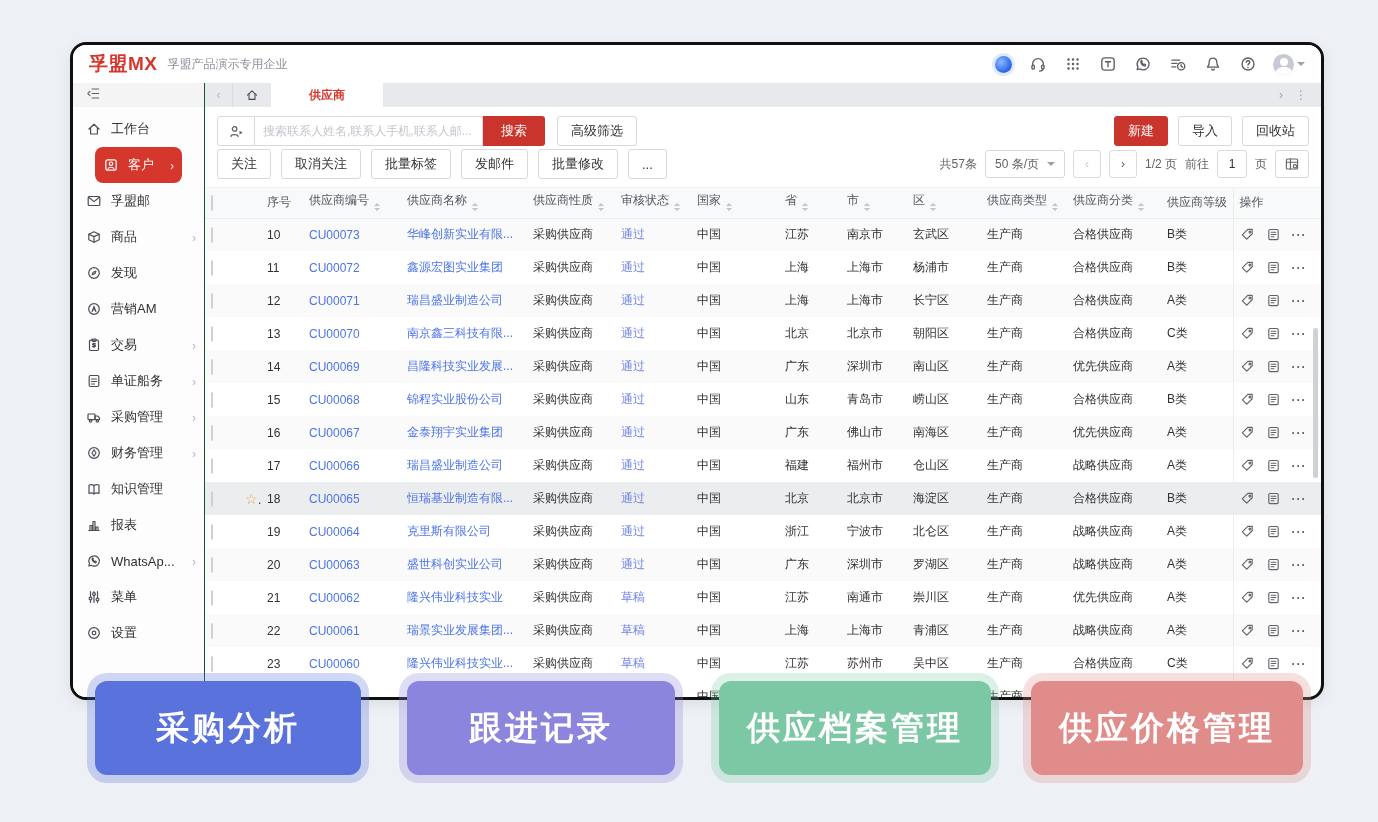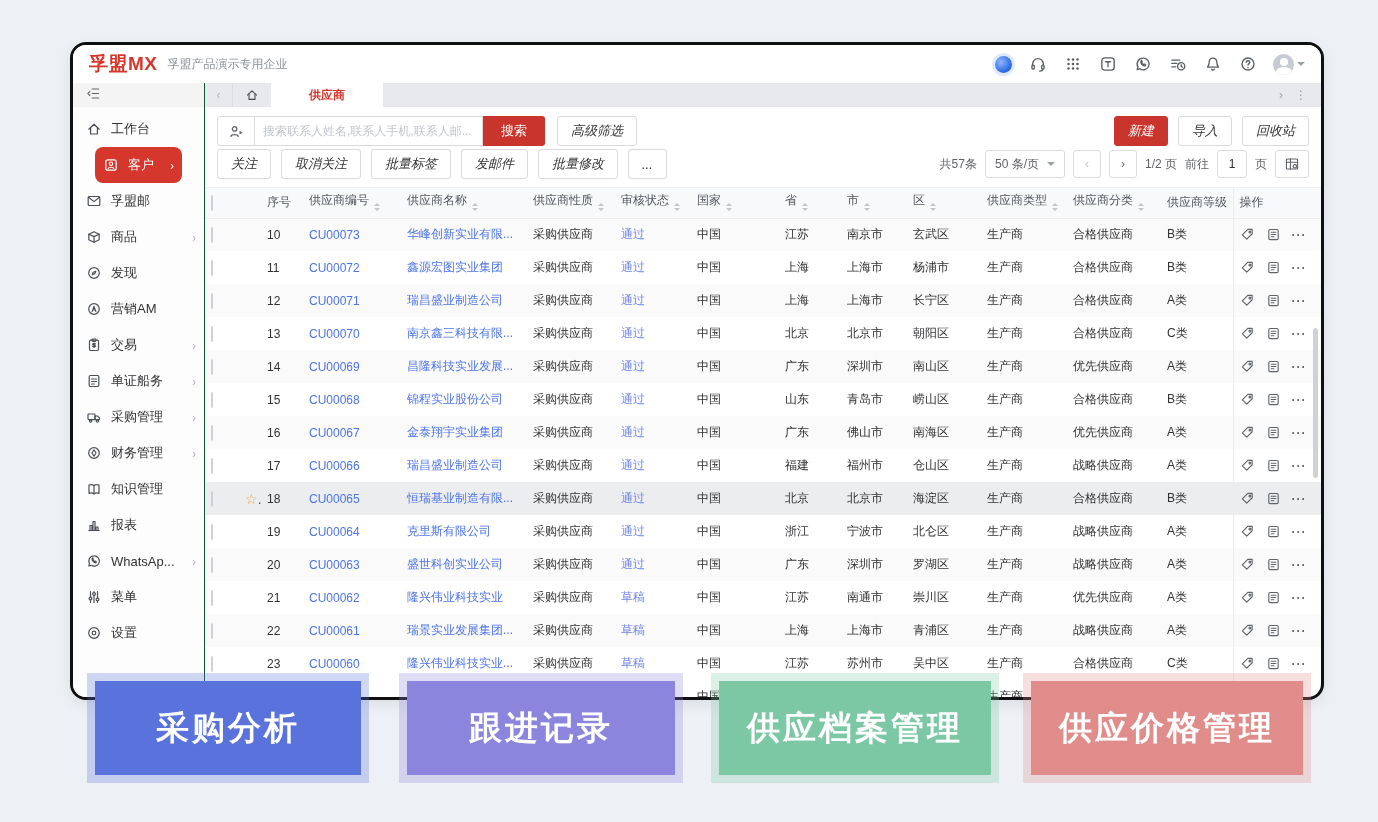--- a/index.html
+++ b/index.html
@@ -50,21 +50,21 @@
   .tab-back { width:28px; display:flex; align-items:center; justify-content:center; color:#b4b7bd; border-right:1px solid #dcdde0; cursor:pointer; }
   .tab-home { width:38px; display:flex; align-items:center; justify-content:center; cursor:pointer; }
   .tab-home svg { width:14px; height:14px; stroke:#45484e; fill:none; stroke-width:1.2; stroke-linecap:round; stroke-linejoin:round; }
   .tab-active { width:112px; background:#fff; color:#d6372c; font-weight:700; display:flex; align-items:center; justify-content:center; cursor:pointer; }
   .tab-spacer { flex:1; }
   .tab-right { display:flex; align-items:center; gap:4px; padding-right:10px; color:#9da1a8; }
   .tab-right span { cursor:pointer; padding:0 4px; }
   
   .toolbar { padding:9px 12px 8px; display:flex; flex-direction:column; gap:3px; background:#fff; }
   .trow { display:flex; align-items:center; height:30px; }
-  .btn { height:30px; display:inline-flex; align-items:center; justify-content:center; padding:0 13px; border:1px solid #d9d9d9; border-radius:3px; background:#fff; font-size:13px; color:#303133; cursor:pointer; white-space:nowrap;font-style:italic; }
+  .btn { height:30px; display:inline-flex; align-items:center; justify-content:center; padding:0 13px; border:1px solid #d9d9d9; border-radius:3px; background:#fff; font-size:13px; color:#303133; cursor:pointer; white-space:nowrap; }
   .btn.primary { background:#c9342c; border-color:#c9342c; color:#fff; }
   .search-group { display:flex; height:30px; }
   .person-btn { width:38px; border:1px solid #d9d9d9; border-radius:3px 0 0 3px; display:flex; align-items:center; justify-content:center; cursor:pointer; background:#fff; }
   .person-btn svg { width:17px; height:17px; stroke:#5f6368; fill:none; stroke-width:1.2; stroke-linecap:round; stroke-linejoin:round; }
   .search-input { width:228px; border:1px solid #d9d9d9; border-left:none; padding:0 8px; font-size:12px; color:#303133; outline:none; font-family:inherit; }
   .search-input::placeholder { color:#c2c6cc; }
   .search-btn { width:62px; background:#c9342c; color:#fff; border:none; border-radius:0 3px 3px 0; font-size:13px; cursor:pointer; font-family:inherit; }
   .adv-btn { margin-left:12px; }
   .right-cluster { margin-left:auto; display:flex; align-items:center; gap:10px; }
   .actions-left { display:flex; align-items:center; gap:10px; }
@@ -90,21 +90,21 @@
   .cbx { width:14px; height:14px; border:1px solid #cdd0d6; border-radius:2px; background:#fff; cursor:pointer; }
   .link { color:#4d74e8; cursor:pointer; }
   .status { color:#7185e6; }
   .star { color:#f2a33c; font-size:14px; cursor:pointer; }
   td.ops, th.ops { border-left:1px solid #ececec; }
   .op-icons { display:flex; align-items:center; gap:11px; color:#5f6368; }
   .op-icons svg { width:15px; height:15px; stroke:#5f6368; fill:none; stroke-width:1.2; stroke-linecap:round; stroke-linejoin:round; cursor:pointer; }
   .op-more { font-weight:700; letter-spacing:1px; cursor:pointer; color:#5f6368; }
   .scroll-thumb { position:absolute; right:3px; top:140px; width:5px; height:150px; background:#cfd1d6; border-radius:3px; cursor:pointer; }
   
-  .overlay-btn { position:absolute; height:94px; border-radius:0; display:flex; align-items:center; justify-content:center;
+  .overlay-btn { position:absolute; height:94px; border-radius:12px; display:flex; align-items:center; justify-content:center;
     color:#fff; font-size:33px; font-weight:700; letter-spacing:3px; cursor:pointer; z-index:50; }
 </style>
 </head>
 <body>
 
 <div class="window">
   <div class="win-header">
     <span class="logo">孚盟MX</span>
     <span class="company">孚盟产品演示专用企业</span>
     <div class="header-icons" id="header-icons">

